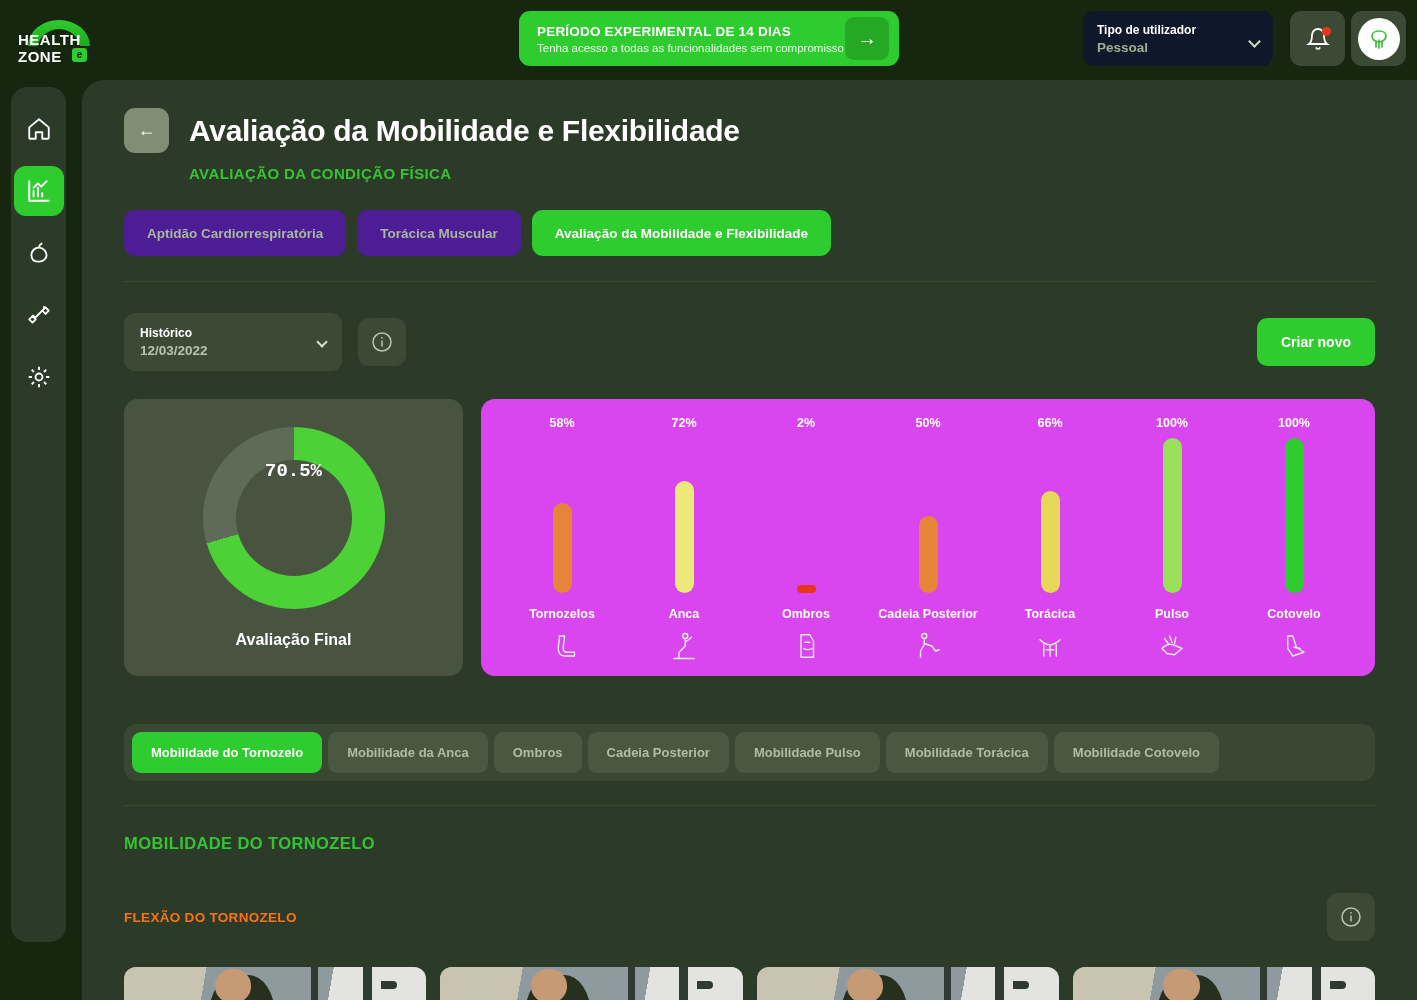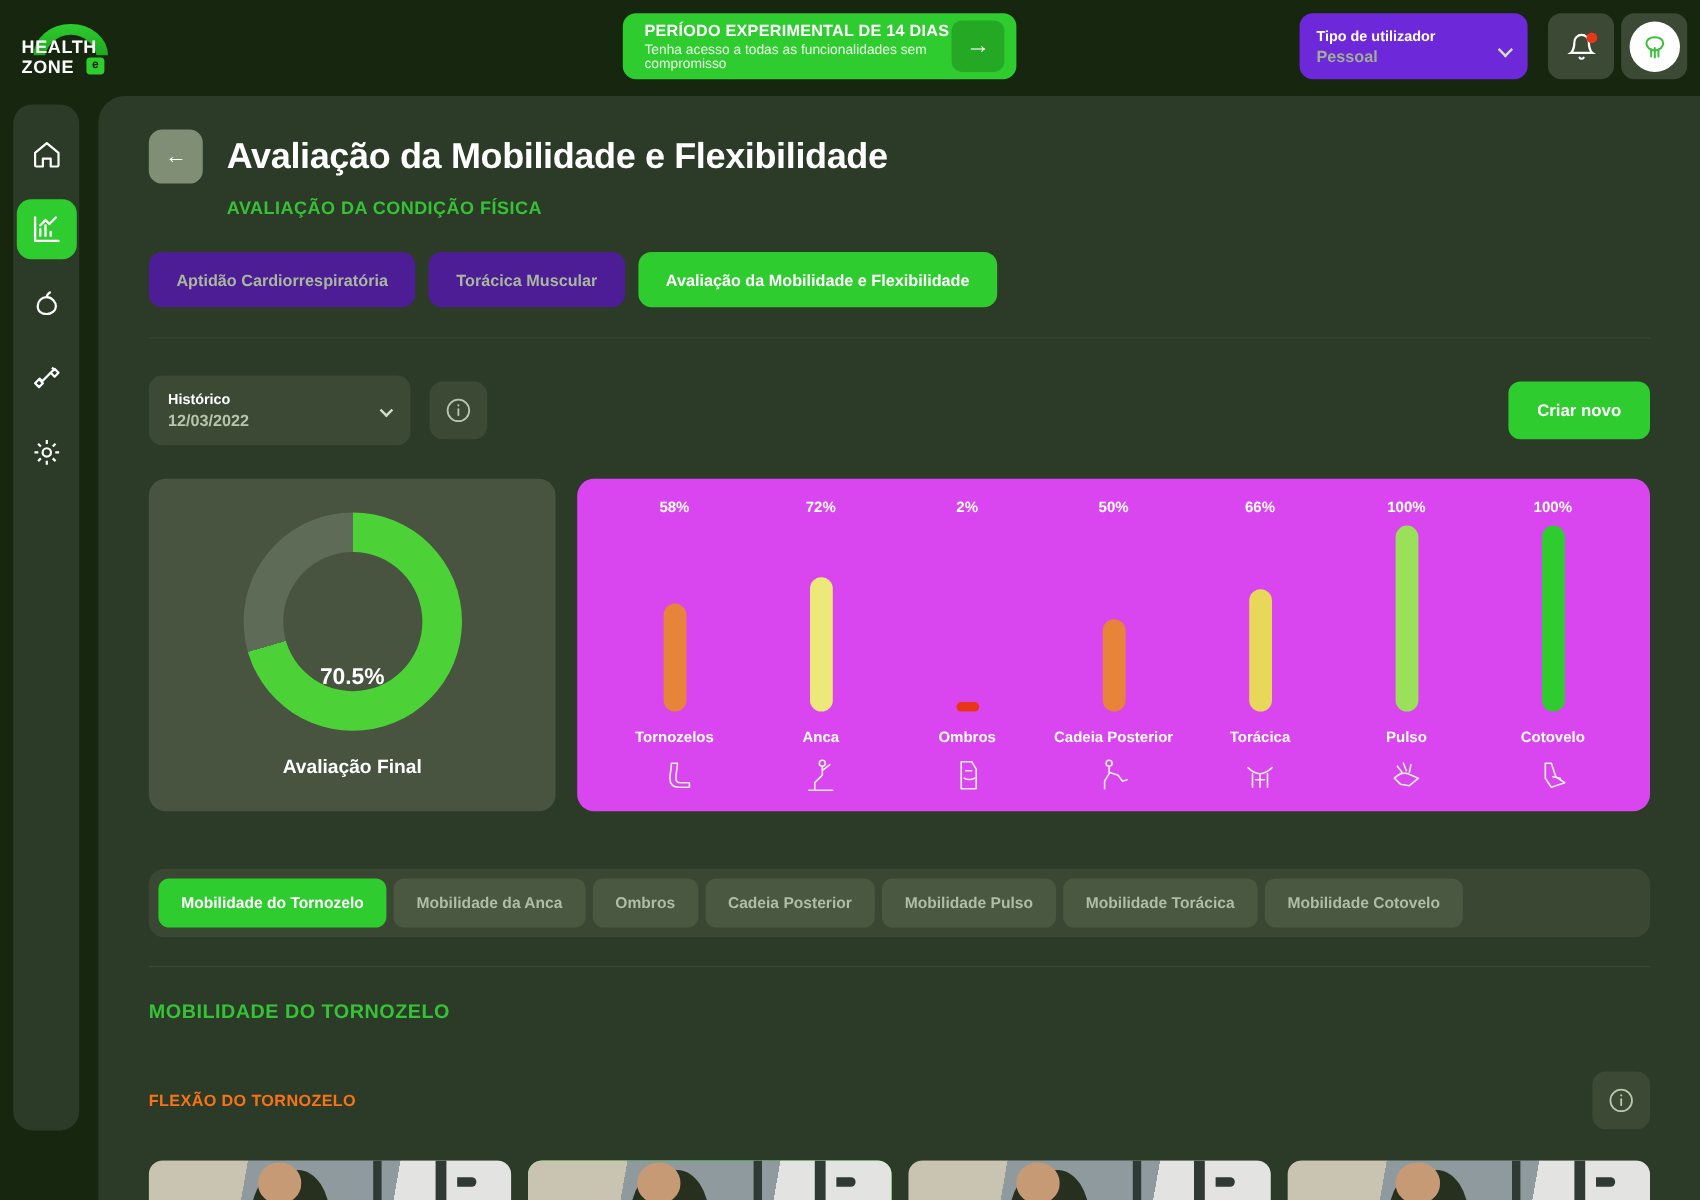--- a/index.html
+++ b/index.html
@@ -33,37 +33,37 @@
   }
   .logo-t1 { top: 14px; }
   .logo-t2 { top: 31px; }
   .logo-e {
     position: absolute; left: 58px; top: 30px; width: 15px; height: 14px;
     background: #2ECC2E; border-radius: 3px; color: #0d2208;
     font-size: 10px; font-weight: 800; text-align: center; line-height: 14px;
   }
 
   .promo {
-    position: absolute; left: 519px; top: 11px; width: 328px; height: 55px;
+    position: absolute; left: 519px; top: 11px; width: 380px; height: 55px;
     background: #2ECC2E; border-radius: 11px;
     display: flex; align-items: center; padding: 0 10px 0 18px;
   }
   .promo-texts { flex: 1; }
   .promo-title { color: #fff; font-size: 13.5px; font-weight: 800; letter-spacing: .2px; }
   .promo-sub { color: #eafbe8; font-size: 11.5px; font-weight: 500; margin-top: 3px; }
   .promo-arrow {
     width: 44px; height: 43px; border-radius: 9px;
     background: rgba(18,90,18,.30);
     display: flex; align-items: center; justify-content: center;
     color: #fff; font-size: 20px;
   }
 
   .usertype {
     position: absolute; right: 144px; top: 11px; width: 190px; height: 55px;
-    background: #6d28d9; border-radius: 11px; padding: 9px 14px;
+    background: #0f172a; border-radius: 11px; padding: 9px 14px;
     display: flex; flex-direction: column; justify-content: center;
   }
   .usertype-label { color: #fff; font-size: 12px; font-weight: 700; }
   .usertype-value { color: #9FAE95; font-size: 13.5px; font-weight: 700; margin-top: 3px; }
   .usertype-caret {
     position: absolute; right: 14px; top: 26px; width: 9px; height: 9px;
     border-right: 2px solid #cfe0c5; border-bottom: 2px solid #cfe0c5;
     transform: rotate(45deg);
   }
 
@@ -155,21 +155,21 @@
   .cards { display: flex; gap: 18px; margin: 28px 42px 0 42px; }
   .donut-card {
     width: 339px; height: 277px; background: #485340; border-radius: 14px;
     display: flex; flex-direction: column; align-items: center; justify-content: center;
   }
   .donut-wrap { position: relative; width: 182px; height: 182px; }
   .donut { width: 182px; height: 182px; border-radius: 50%; }
   .donut-hole {
     position: absolute; left: 33px; top: 33px; width: 116px; height: 116px;
     border-radius: 50%; background: #485340;
-    display: flex; align-items: flex-end; justify-content: center;
+    display: flex; align-items: flex-start; justify-content: center; font-family: Liberation Mono, monospace;
   }
   .donut-val { color: #fff; font-size: 19px; font-weight: 800; }
   .donut-label { color: #fff; font-size: 16px; font-weight: 800; margin-top: 22px; }
 
   .bars-card {
     flex: 1; height: 277px; background: #d946ef; border-radius: 14px;
     display: flex; align-items: flex-end; padding: 0 20px 14px 20px;
   }
   .bar-col {
     flex: 1; display: flex; flex-direction: column; align-items: center;

